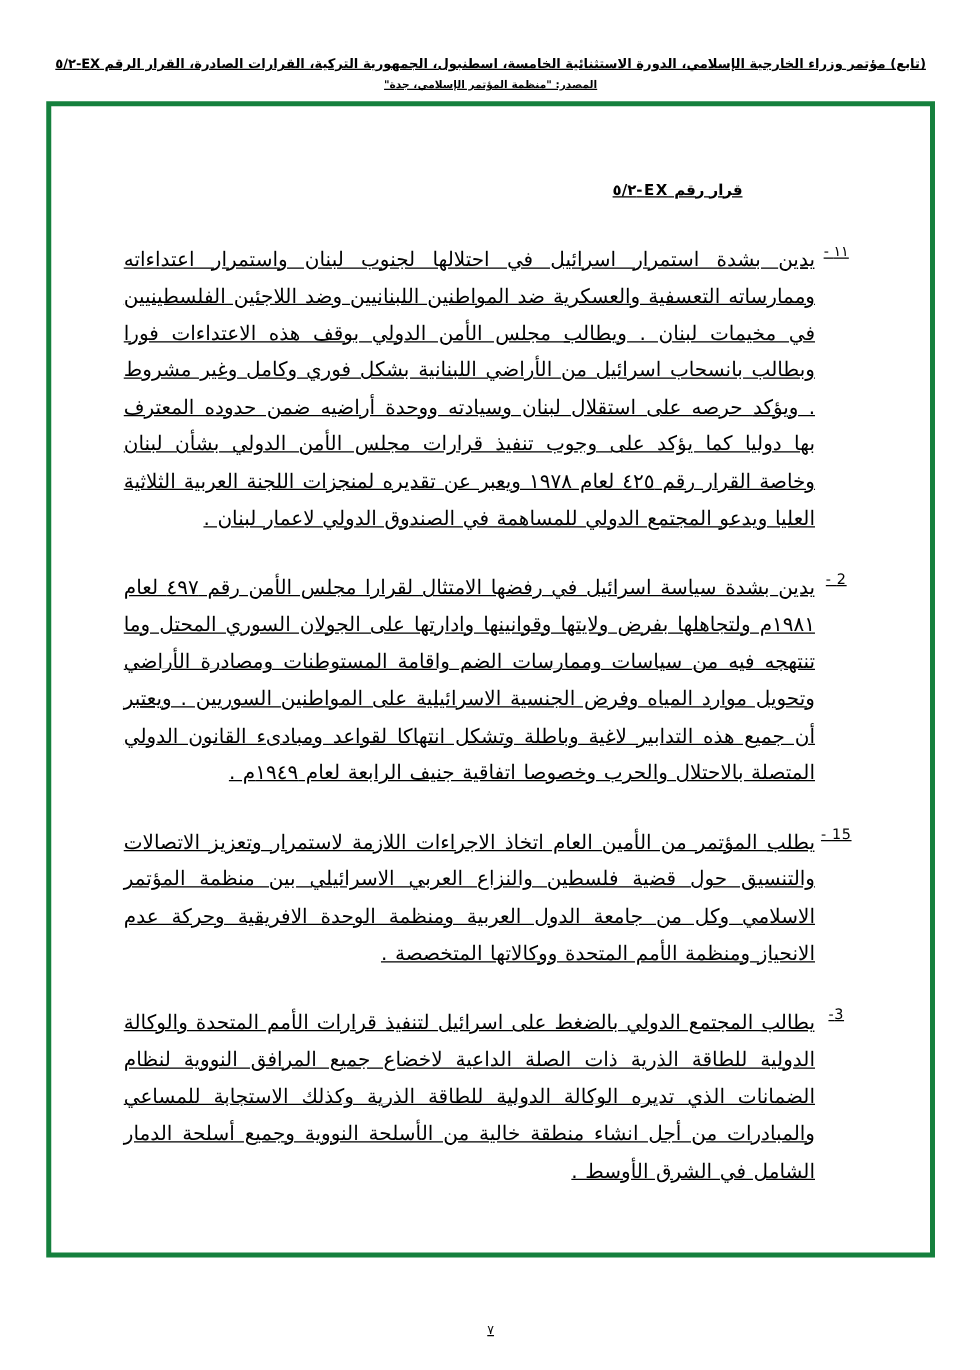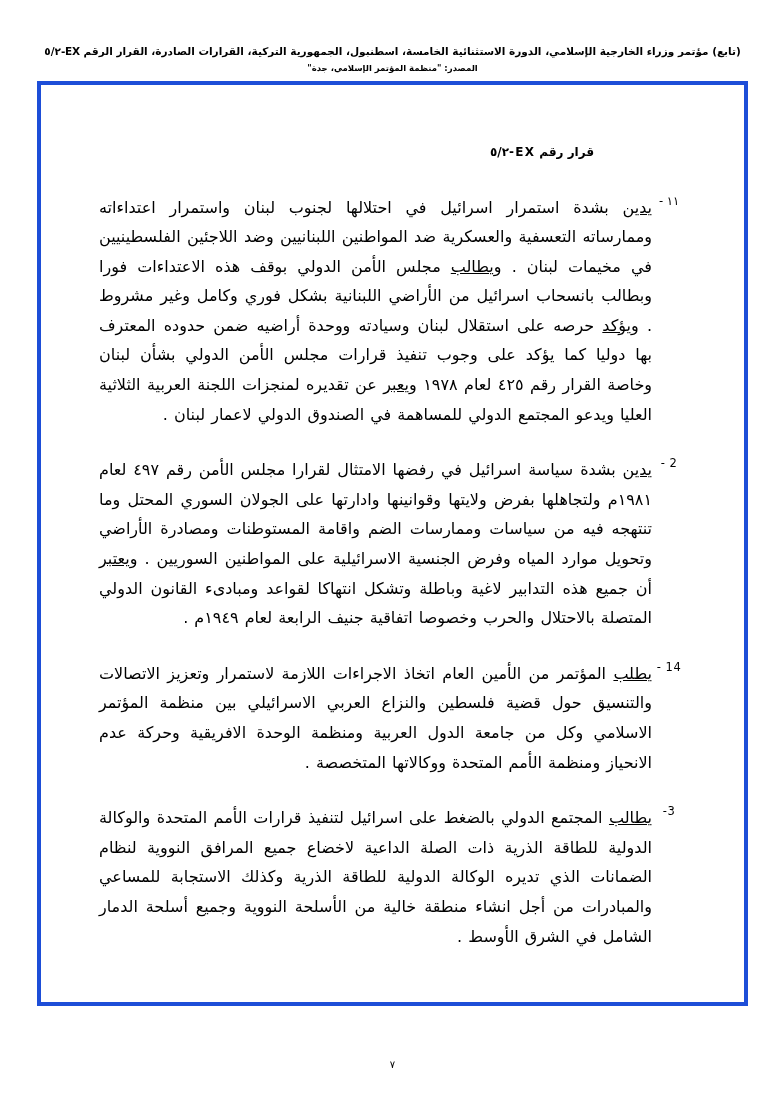--- a/index.html
+++ b/index.html
@@ -16,40 +16,41 @@
     overflow: hidden;
   }
   .page {
     width: 783px;
     height: 1096px;
     box-sizing: border-box;
     padding: 44px 36px 20px 36px;
     position: relative;
     display: flex;
     flex-direction: column;
+    text-decoration: underline;
   }
   
   .doc-header {
     text-align: center;
     direction: rtl;
     font-family: "DejaVu Sans", sans-serif;
     font-weight: bold;
     font-size: 10.5px;
     line-height: 1.5;
     letter-spacing: -0.2px;
     margin-bottom: 6px;
   }
   .doc-header .line1 { white-space: nowrap; }
   .doc-header .line2 {
     font-size: 8.5px;
     margin-top: 2px;
   }
   
   .frame {
-    border: 4px solid #1d4ed8;
+    border: 4px solid #15803d;
     flex: 0 0 auto;
     height: 925px;
     box-sizing: border-box;
     padding: 52px 58px 30px 58px;
     direction: rtl;
   }
   .res-title {
     font-family: "DejaVu Sans", sans-serif;
     font-size: 12px;
     font-weight: bold;
@@ -110,21 +111,21 @@
     <div id="clause-container">
         <div class="clause">
           <div class="clause-num">١١ -</div>
           <div class="clause-body"><span class="u">يدين</span><span> بشدة استمرار اسرائيل في احتلالها لجنوب لبنان واستمرار اعتداءاته وممارساته التعسفية والعسكرية ضد المواطنين اللبنانيين وضد اللاجئين الفلسطينيين في مخيمات لبنان . و</span><span class="u">يطالب</span><span> مجلس الأمن الدولي بوقف هذه الاعتداءات فورا وبطالب بانسحاب اسرائيل من الأراضي اللبنانية بشكل فوري وكامل وغير مشروط . و</span><span class="u">يؤكد</span><span> حرصه على استقلال لبنان وسيادته ووحدة أراضيه ضمن حدوده المعترف بها دوليا كما يؤكد على وجوب تنفيذ قرارات مجلس الأمن الدولي بشأن لبنان وخاصة القرار رقم ٤٢٥ لعام ١٩٧٨ و</span><span class="u">يعبر</span><span> عن تقديره لمنجزات اللجنة العربية الثلاثية العليا ويدعو المجتمع الدولي للمساهمة في الصندوق الدولي لاعمار لبنان .</span></div>
         </div>
         <div class="clause">
           <div class="clause-num">2 -</div>
           <div class="clause-body"><span class="u">يدين</span><span> بشدة سياسة اسرائيل في رفضها الامتثال لقرارا مجلس الأمن رقم ٤٩٧ لعام ١٩٨١م ولتجاهلها بفرض ولايتها وقوانينها وادارتها على الجولان السوري المحتل وما تنتهجه فيه من سياسات وممارسات الضم واقامة المستوطنات ومصادرة الأراضي وتحويل موارد المياه وفرض الجنسية الاسرائيلية على المواطنين السوريين . و</span><span class="u">يعتبر</span><span> أن جميع هذه التدابير لاغية وباطلة وتشكل انتهاكا لقواعد ومبادىء القانون الدولي المتصلة بالاحتلال والحرب وخصوصا اتفاقية جنيف الرابعة لعام ١٩٤٩م .</span></div>
         </div>
         <div class="clause">
-          <div class="clause-num">14 -</div>
+          <div class="clause-num">15 -</div>
           <div class="clause-body"><span class="u">يطلب</span><span> المؤتمر من الأمين العام اتخاذ الاجراءات اللازمة لاستمرار وتعزيز الاتصالات والتنسيق حول قضية فلسطين والنزاع العربي الاسرائيلي بين منظمة المؤتمر الاسلامي وكل من جامعة الدول العربية ومنظمة الوحدة الافريقية وحركة عدم الانحياز ومنظمة الأمم المتحدة ووكالاتها المتخصصة .</span></div>
         </div>
         <div class="clause">
           <div class="clause-num">3-</div>
           <div class="clause-body"><span class="u">يطالب</span><span> المجتمع الدولي بالضغط على اسرائيل لتنفيذ قرارات الأمم المتحدة والوكالة الدولية للطاقة الذرية ذات الصلة الداعية لاخضاع جميع المرافق النووية لنظام الضمانات الذي تديره الوكالة الدولية للطاقة الذرية وكذلك الاستجابة للمساعي والمبادرات من أجل انشاء منطقة خالية من الأسلحة النووية وجميع أسلحة الدمار الشامل في الشرق الأوسط .</span></div>
         </div>
       </div>
 
   </div>
 

